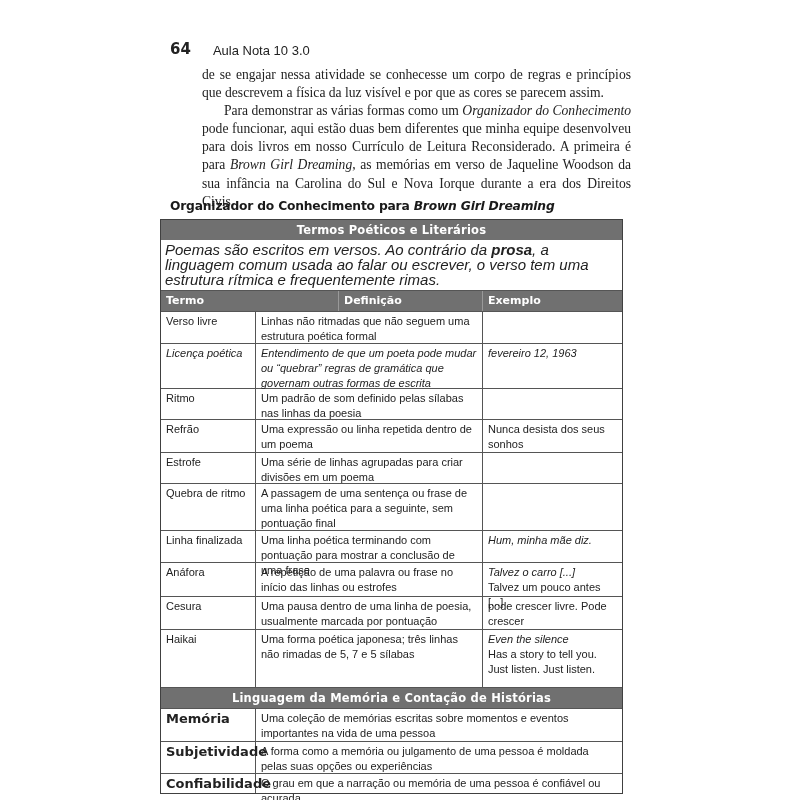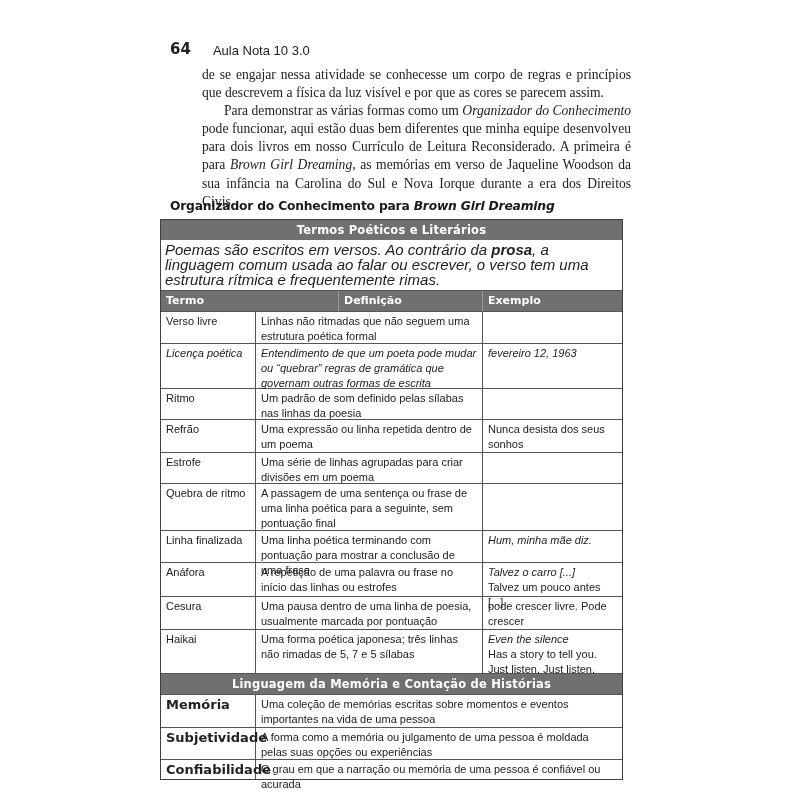--- a/index.html
+++ b/index.html
@@ -131,21 +131,21 @@
           <div style="padding: 0px;">Talvez um pouco antes [...]</div>
         </div>
       </div>
       <div class="row" style="height: 33px;">
         <div class="c1">Cesura</div>
         <div class="c2">Uma pausa dentro de uma linha de poesia, usualmente marcada por pontuação</div>
         <div class="c3">
           <div style="padding: 0px;">pode crescer livre. Pode crescer</div>
         </div>
       </div>
-      <div class="row" style="height: 44px;">
+      <div class="row" style="height: 58px;">
         <div class="c1">Haikai</div>
         <div class="c2">Uma forma poética japonesa; três linhas não rimadas de 5, 7 e 5 sílabas</div>
         <div class="c3">
           <div class="it" style="padding: 0px;">Even the silence</div>
           <div style="padding: 0px;">Has a story to tell you.</div>
           <div style="padding: 0px;">Just listen. Just listen.</div>
         </div>
       </div>
     </div>
   <div class="section-header sec2">Linguagem da Memória e Contação de Histórias</div>

